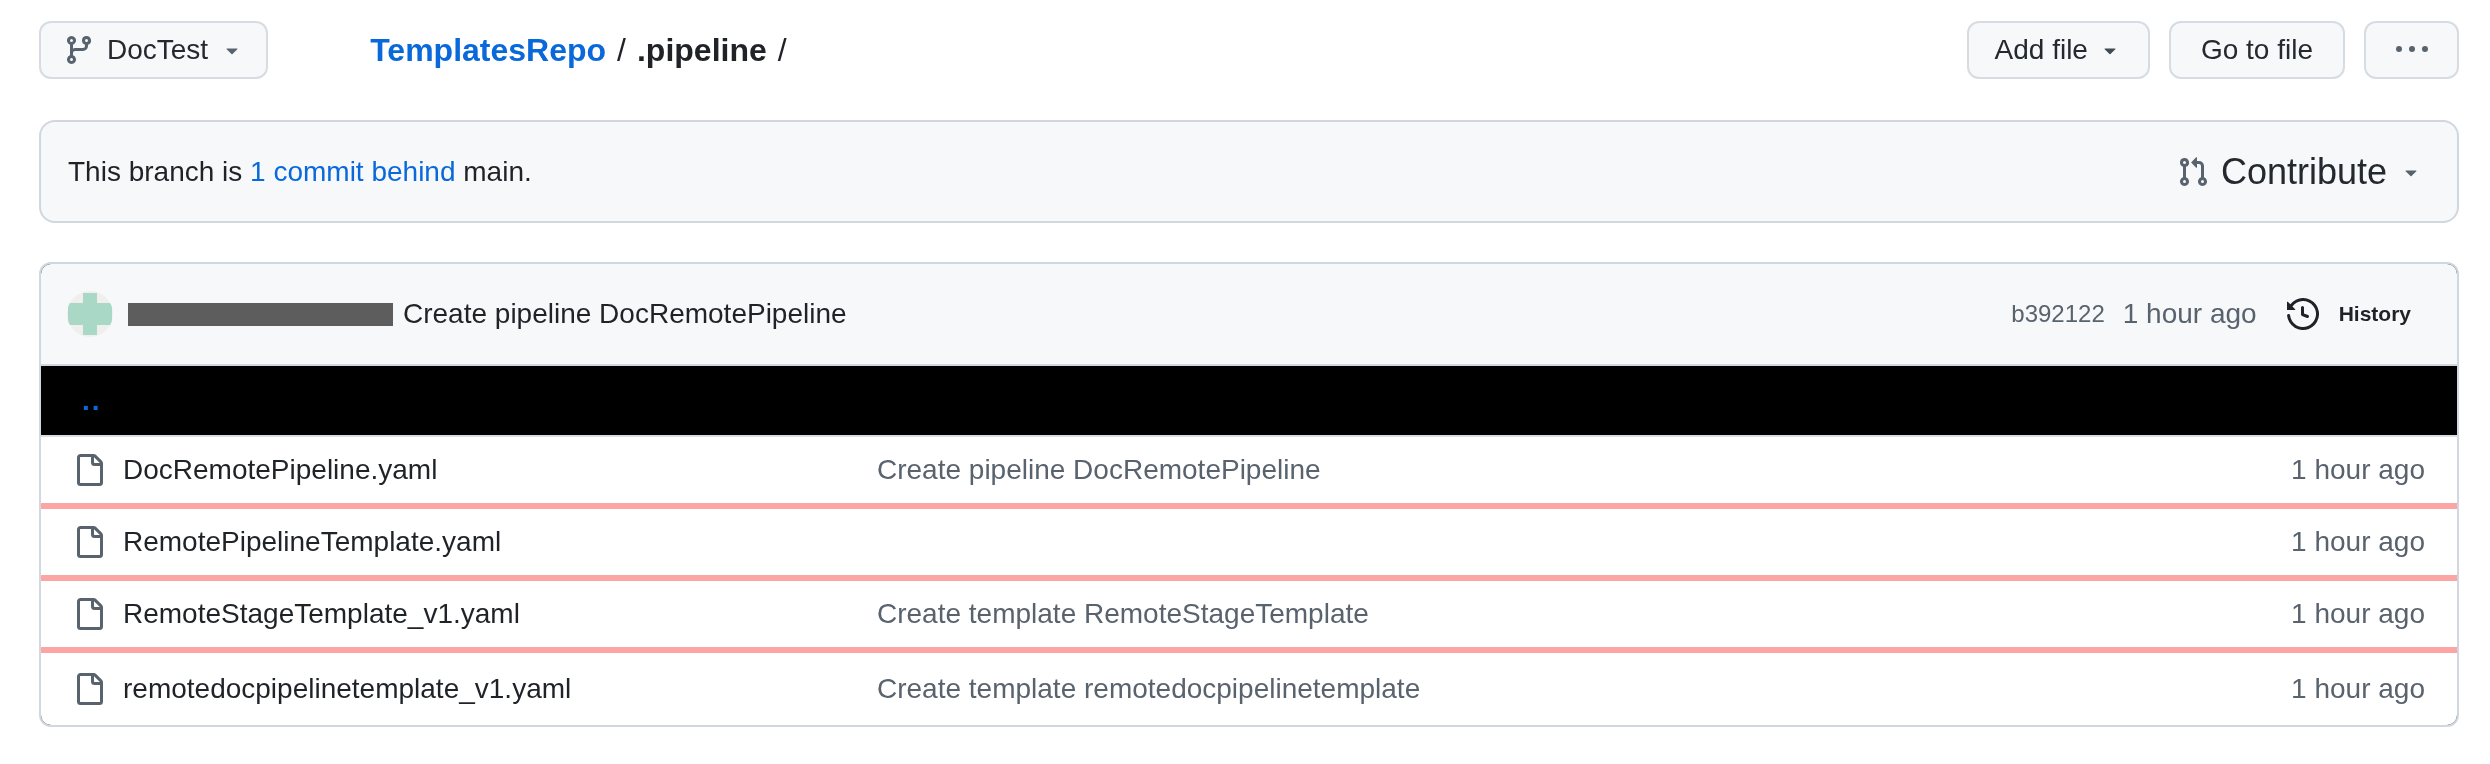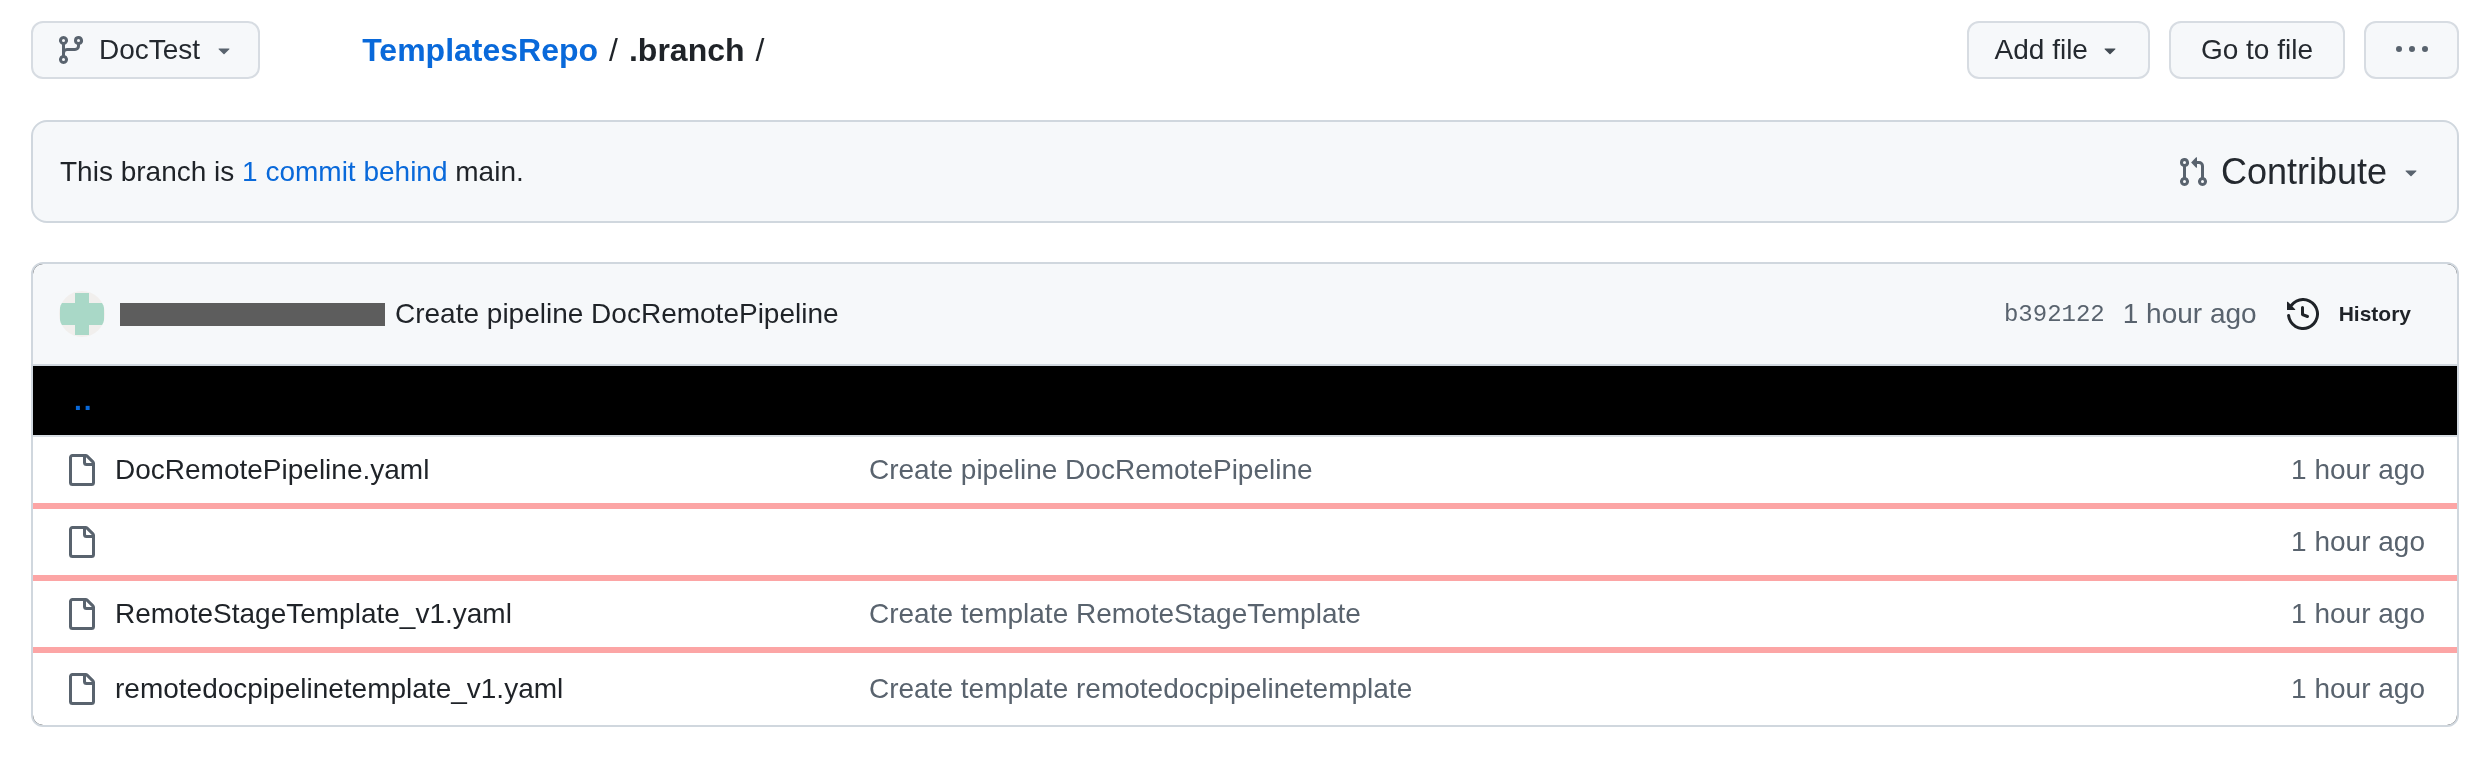--- a/index.html
+++ b/index.html
@@ -1,19 +1,19 @@
 <!DOCTYPE html>
 <html><head>
 <meta charset="utf-8">
 <style>
   * { box-sizing: border-box; margin: 0; padding: 0; }
   html, body { width: 2490px; height: 764px; background: #ffffff; overflow: hidden; }
   body { font-family: "Liberation Sans", sans-serif; color: #1f2328; }
 
-  .page { padding: 20px 31px 0 31px; }
+  .page { padding: 20px 31px 0 31px; margin-left: 8px; }
 
   
   .topbar { display: flex; align-items: center; height: 60px; }
   .btn {
     display: inline-flex; align-items: center; justify-content: center;
     height: 58px; background: #f6f8fa; border: 2px solid #d7dce2;
     border-radius: 12px; font-size: 28px; font-weight: 500; color: #24292f;
     cursor: pointer; font-family: "Liberation Sans", sans-serif;
   }
   .branch-btn { padding: 0 22px; gap: 12px; }
@@ -44,21 +44,21 @@
   .commit-header {
     height: 102px; background: #f6f8fa; border-bottom: 2px solid #d0d7de;
     display: flex; align-items: center; padding: 0 46px 0 26px; font-size: 28px;
   }
   .avatar { width: 46px; height: 46px; border-radius: 50%; background: #f1efed; position: relative; overflow: hidden; flex: none; }
   .avatar::before { content: ""; position: absolute; left: 1px; right: 1px; top: 12px; height: 22px; background: #a9d8c7; }
   .avatar::after  { content: ""; position: absolute; top: 2px; bottom: 2px; left: 16px; width: 14px; background: #a9d8c7; }
   .redacted-bar { width: 265px; height: 23px; background: #5d5d5d; margin-left: 15px; flex: none; }
   .commit-title { margin-left: 10px; color: #1f2328; white-space: nowrap; }
   .commit-meta { margin-left: auto; display: flex; align-items: center; }
-  .commit-hash { font-family: Liberation Mono, monospace; font-size: 24px; color: #59636e; }
+  .commit-hash { font-family: Liberation Sans, sans-serif; font-size: 24px; color: #59636e; }
   .commit-time { font-size: 28px; color: #59636e; margin-left: 18px; }
   .history { display: flex; align-items: center; gap: 20px; margin-left: 30px; color: #1f2328; font-weight: 700; font-size: 21px; cursor: pointer; }
 
   .parent-row { height: 71px; border-bottom: 2px solid #d8dee4; display: flex; align-items: center; padding: 0 32px 0 41px; }
   .parent-link { color: #0969da; font-size: 28px; font-weight: 600; text-decoration: none; letter-spacing: 2px; }
 
   .file-row {
     height: 72px; display: grid; grid-template-columns: 804px 1fr auto;
     align-items: center; padding: 0 32px; border-bottom: 6px solid #fca5a5; background: #fff;
   }
@@ -84,21 +84,21 @@
       <span class="icon muted-ic">
         <svg width="24" height="24" viewBox="0 0 16 16" fill="currentColor">
             <path d="m4.427 7.427 3.396 3.396a.25.25 0 0 0 .354 0l3.396-3.396A.25.25 0 0 0 11.396 7H4.604a.25.25 0 0 0-.177.427Z"></path>
           </svg>
       </span>
     </button>
 
     <div class="breadcrumb">
       <a href="#" class="repo">TemplatesRepo</a>
       <span class="sep">/</span>
-      <span class="dir">.branch</span>
+      <span class="dir">.pipeline</span>
       <span class="sep">/</span>
     </div>
 
     <div class="topbar-actions">
       <button class="btn addfile-btn">
         <span>Add file</span>
         <span class="icon" style="color:#424a53">
           <svg width="24" height="24" viewBox="0 0 16 16" fill="currentColor">
               <path d="m4.427 7.427 3.396 3.396a.25.25 0 0 0 .354 0l3.396-3.396A.25.25 0 0 0 11.396 7H4.604a.25.25 0 0 0-.177.427Z"></path>
             </svg>
@@ -169,20 +169,21 @@
       <span class="file-time">1 hour ago</span>
     </div>
 
     <div class="file-row">
       <span class="file-cell">
         <span class="icon muted-ic">
           <svg width="32" height="32" viewBox="0 0 16 16" fill="currentColor">
               <path d="M2 1.75C2 .784 2.784 0 3.75 0h6.586c.464 0 .909.184 1.237.513l2.914 2.914c.329.328.513.773.513 1.237v9.586A1.75 1.75 0 0 1 13.25 16h-9.5A1.75 1.75 0 0 1 2 14.25Zm1.75-.25a.25.25 0 0 0-.25.25v12.5c0 .138.112.25.25.25h9.5a.25.25 0 0 0 .25-.25V6h-2.75A1.75 1.75 0 0 1 9 4.25V1.5Zm6.75.062V4.25c0 .138.112.25.25.25h2.688l-.011-.013-2.914-2.914-.013-.011Z"></path>
             </svg>
         </span>
+        <a href="#" class="file-name" style="text-decoration:none">RemotePipelineTemplate.yaml</a>
       </span>
       <span class="file-time">1 hour ago</span>
     </div>
 
     <div class="file-row">
       <span class="file-cell">
         <span class="icon muted-ic">
           <svg width="32" height="32" viewBox="0 0 16 16" fill="currentColor">
               <path d="M2 1.75C2 .784 2.784 0 3.75 0h6.586c.464 0 .909.184 1.237.513l2.914 2.914c.329.328.513.773.513 1.237v9.586A1.75 1.75 0 0 1 13.25 16h-9.5A1.75 1.75 0 0 1 2 14.25Zm1.75-.25a.25.25 0 0 0-.25.25v12.5c0 .138.112.25.25.25h9.5a.25.25 0 0 0 .25-.25V6h-2.75A1.75 1.75 0 0 1 9 4.25V1.5Zm6.75.062V4.25c0 .138.112.25.25.25h2.688l-.011-.013-2.914-2.914-.013-.011Z"></path>
             </svg>

